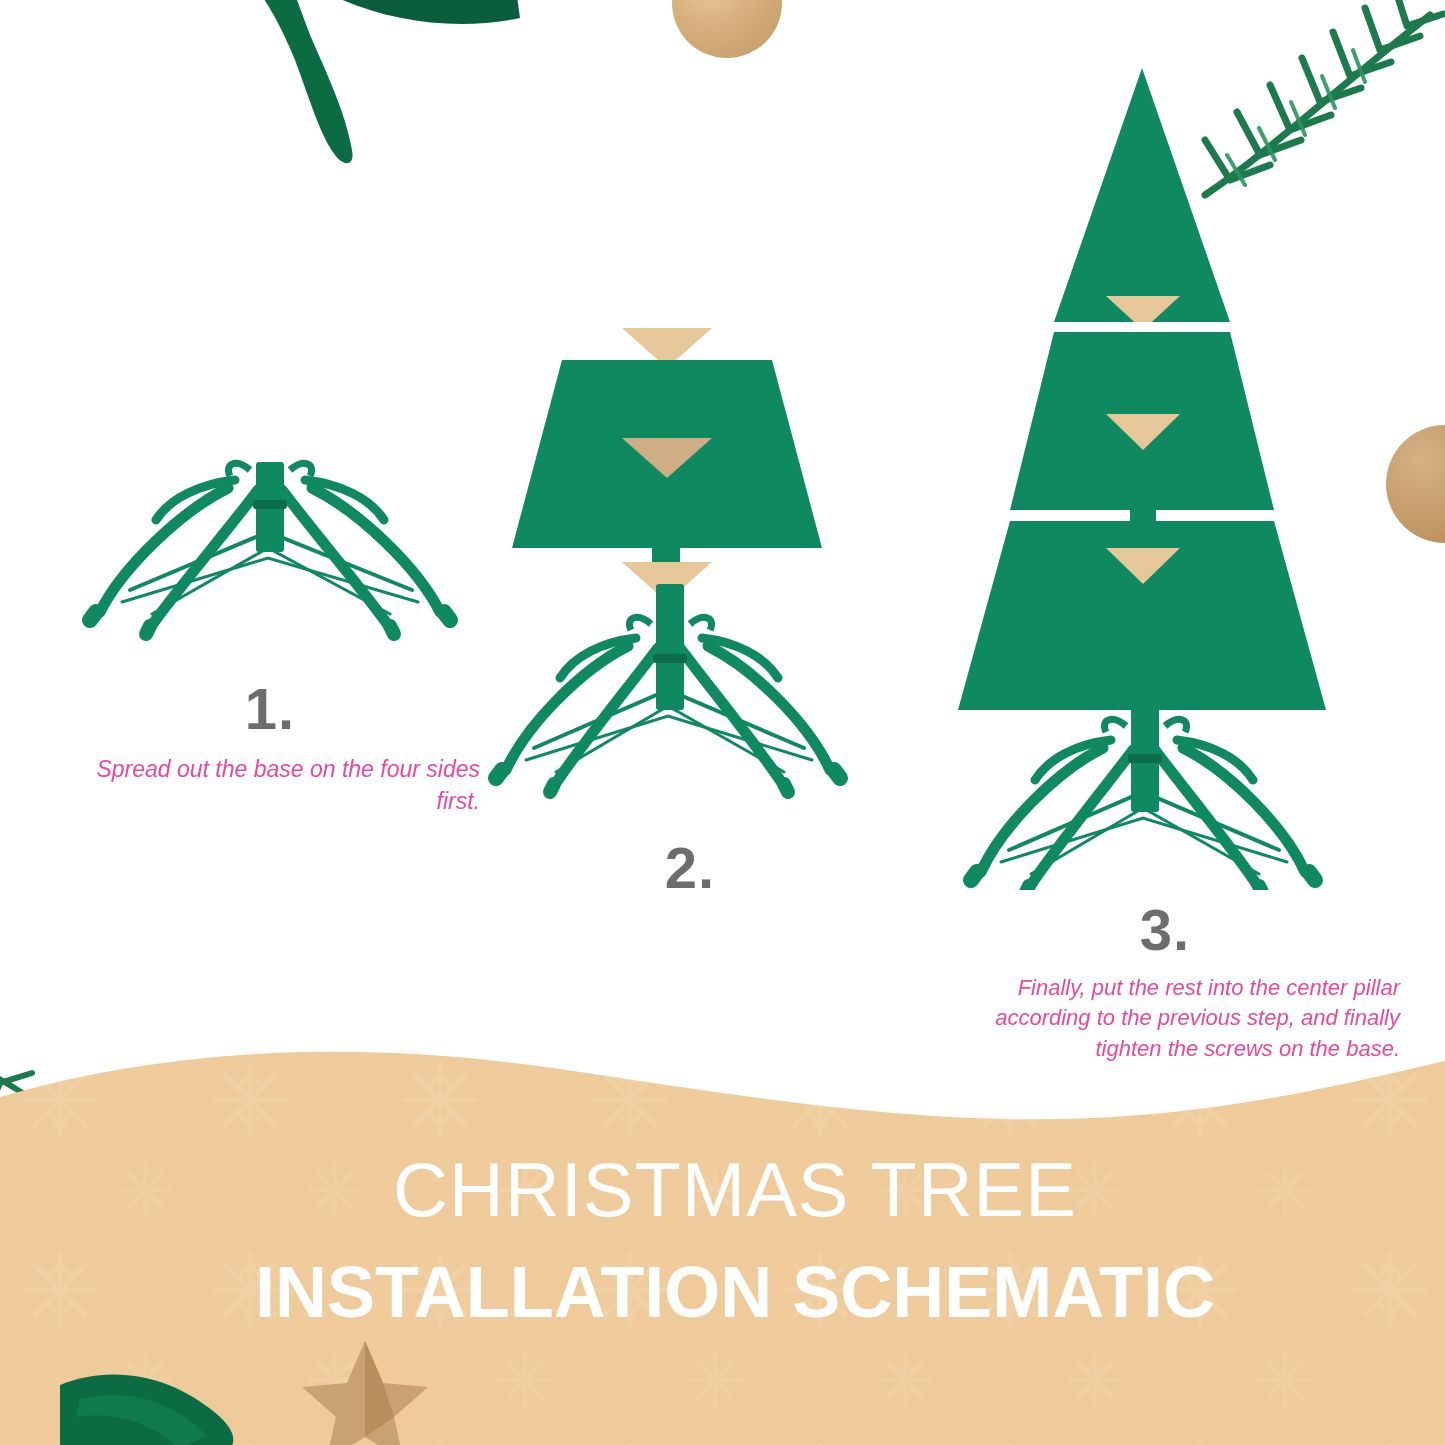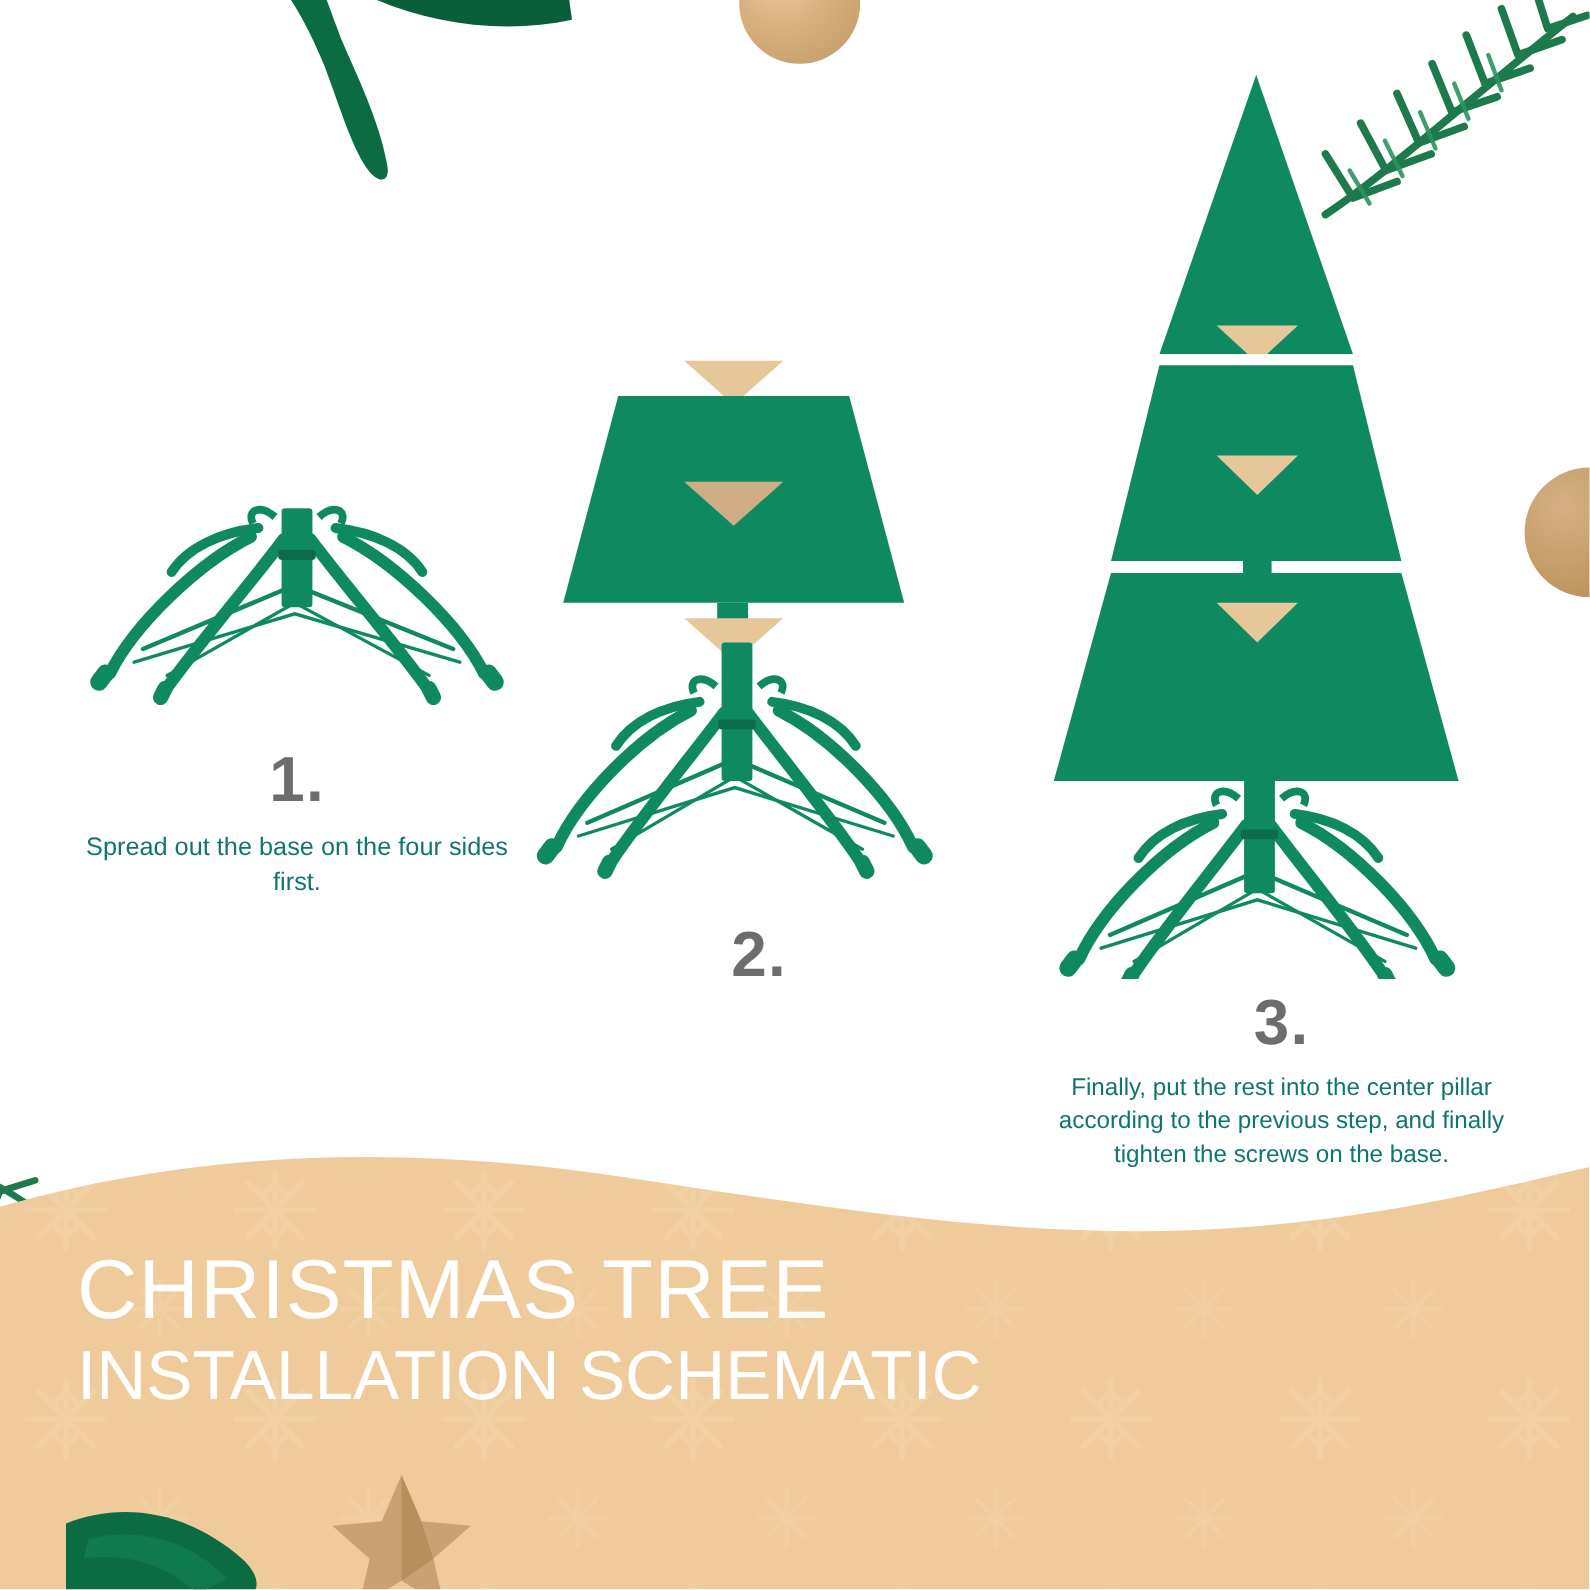--- a/index.html
+++ b/index.html
@@ -78,23 +78,24 @@
   }
   .step-num {
     font-size: 58px;
     font-weight: bold;
     color: #6d6d6d;
     text-align: center;
     letter-spacing: 1px;
   }
   .step-caption {
     font-size: 23px;
-    color: #0f766e;
-    text-align: center;
+    color: #ec4899;
+    text-align: right;
     line-height: 1.38;
+    font-style: italic;
   }
 
   #step1 { left: 60px; top: 440px; width: 420px; }
   #step1 .art { height: 225px; }
   #step1 .step-num { margin-top: 10px; }
   #step1 .step-caption { margin-top: 12px; }
 
   #step2 { left: 470px; top: 300px; width: 440px; }
   #step2 .art { height: 520px; }
   #step2 .step-num { margin-top: 14px; }
@@ -117,36 +118,37 @@
   .banner-bg {
     position: absolute;
     left: 0;
     top: 0;
     width: 1445px;
     height: 410px;
   }
   .banner-text {
     position: absolute;
     left: 70px;
-    top: 100px;
+    top: 117px;
     width: 1330px;
     color: #ffffff;
+    text-align: center;
   }
   .banner-line1 {
     font-size: 76px;
     font-weight: normal;
     letter-spacing: 1px;
     line-height: 1.0;
   }
   .banner-line2 {
-    font-size: 63px;
-    font-weight: normal;
+    font-size: 72px;
+    font-weight: bold;
     letter-spacing: 0px;
     line-height: 1.05;
-    margin-top: 7px;
+    margin-top: 27px;
   }
   .star-bottom {
     position: absolute;
     left: 300px;
     bottom: -20px;
     width: 130px;
     height: 130px;
   }
   .ribbon-bottom {
     position: absolute;

